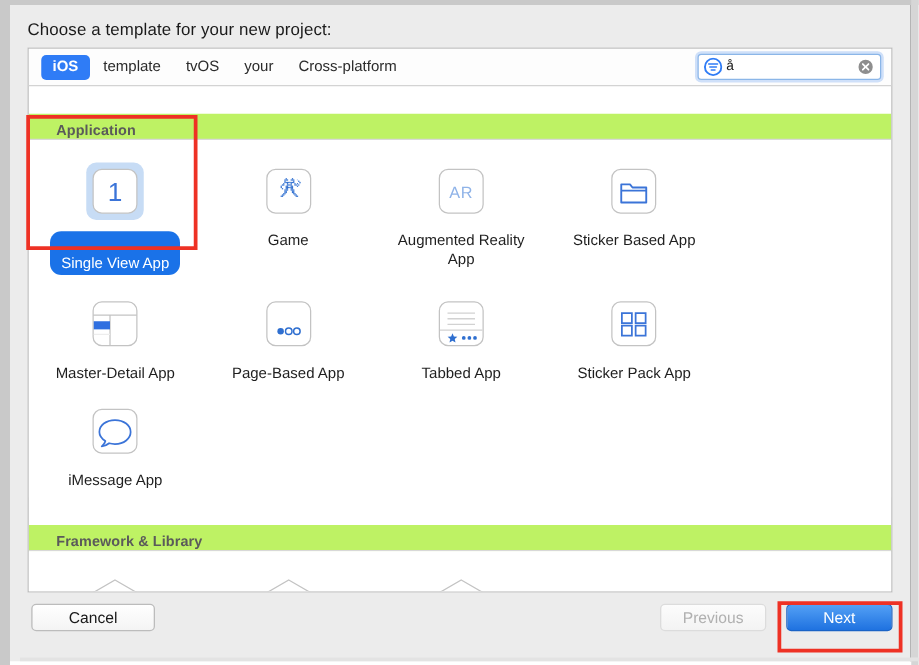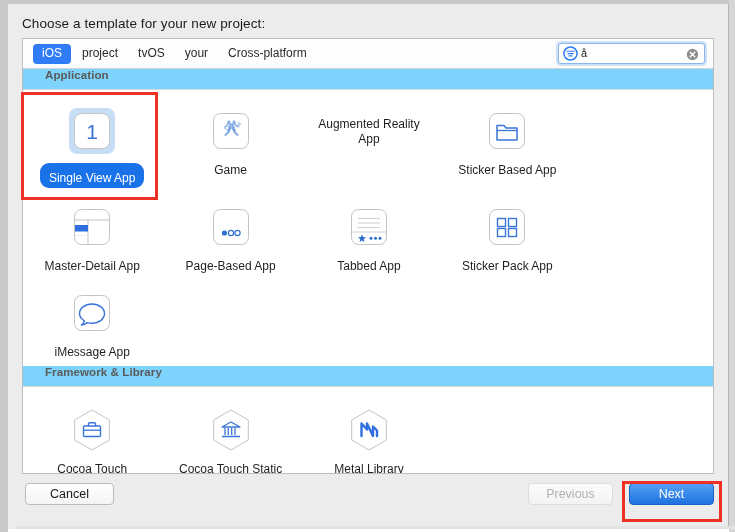--- a/index.html
+++ b/index.html
@@ -97,21 +97,21 @@
     font-size: 12px;
     color: #2b2b2b;
     padding: 2px 9px 3px 9px;
     border-radius: 4px;
     white-space: nowrap;
     line-height: 15px;
   }
   .tab.selected {
     background: #2f7cf6;
     color: #ffffff;
-    font-weight: 400;
+    font-weight: 700;
   }
 
   
   .searchfield {
     position: absolute;
     right: 8px;
     top: 4px;
     width: 147px;
     height: 21px;
     background: #ffffff;
@@ -139,26 +139,27 @@
   }
   .search-clear {
     width: 13px; height: 13px;
     flex: 0 0 13px;
     margin-right: 2px;
   }
 
   
   .section-header {
     height: 21px;
-    background: #7dd3fc;
+    background: #bef264;
     border-bottom: 1px solid #d8d8d8;
     display: flex;
-    align-items: flex-start;
+    align-items: flex-end;
     padding-left: 22px;
     box-sizing: border-box;
+    margin-top: 22px;
   }
   .section-header-label {
     font-size: 11.5px;
     font-weight: bold;
     color: #5a5a5a;
     letter-spacing: 0.1px;
   }
 
   
   .grid {
@@ -192,21 +193,21 @@
     font-size: 12px;
     color: #1f1f1f;
     text-align: center;
     line-height: 15px;
     max-width: 116px;
   }
   .cell-label.selected-label {
     background: #1a72e8;
     color: #ffffff;
     border-radius: 9px;
-    padding: 8px 9px 3px 9px;
+    padding: 18px 9px 3px 9px;
     line-height: 14px;
   }
 
   .grid.row-lib { padding-top: 10px; }
 
   
   .btnbar {
     position: absolute;
     left: 0;
     bottom: 0;
@@ -219,21 +220,21 @@
     border-radius: 4px;
     box-sizing: border-box;
     display: flex;
     align-items: center;
     justify-content: center;
     white-space: nowrap;
   }
   .btn-cancel {
     left: 17px;
     top: 9px;
-    width: 89px;
+    width: 99px;
     height: 22px;
     background: linear-gradient(#ffffff, #f4f4f4);
     border: 1px solid #bcbcbc;
     color: #1a1a1a;
   }
   .btn-previous {
     right: 116px;
     top: 9px;
     width: 85px;
     height: 22px;
@@ -282,21 +283,21 @@
 
   <div id="dialog">
 
     <div class="dialog-title">Choose a template for your new project:</div>
 
     <div id="browser">
 
       <div class="tabstrip">
         <div class="tabs" id="tabs-container">
             <div class="tab selected">iOS</div>
-            <div class="tab">project</div>
+            <div class="tab">template</div>
             <div class="tab">tvOS</div>
             <div class="tab">your</div>
             <div class="tab">Cross-platform</div>
           </div>
 
         <div class="searchfield">
           <span class="search-filter-icon">
             <svg viewBox="0 0 16 16" width="15" height="15">
               <circle cx="8" cy="8" r="7" fill="#ffffff" stroke="#2f7cf6" stroke-width="1.6"></circle>
               <line x1="4.2" y1="5.6" x2="11.8" y2="5.6" stroke="#2f7cf6" stroke-width="1.3" stroke-linecap="round"></line>
@@ -412,20 +413,26 @@
                   <rect x="25.5" y="22.5" width="1" height="1" fill="#2f6fd0"></rect>
                   <rect x="26.5" y="22.5" width="1" height="1" fill="#2f6fd0"></rect>
                   <rect x="26.5" y="9.5" width="0.8" height="0.8" fill="#9cbdf0"></rect>
                   <rect x="28.5" y="12.5" width="0.8" height="0.8" fill="#9cbdf0"></rect>
                 </g>
               </svg>
             </div>
             <div class="cell-label">Game</div>
           </div>
           <div class="cell">
+            <div class="cell-icon">
+              <svg viewBox="0 0 40 40" width="40" height="40">
+                <rect x="2.5" y="2.5" width="35" height="35" rx="7" ry="7" fill="#ffffff" stroke="#c3c3c3" stroke-width="1"></rect>
+                <text x="20" y="25" font-family="Liberation Sans, sans-serif" font-size="13" fill="#8fb3e8" text-anchor="middle" letter-spacing="0.5">AR</text>
+              </svg>
+            </div>
             <div class="cell-label">Augmented Reality App</div>
           </div>
           <div class="cell">
             <div class="cell-icon">
               <svg viewBox="0 0 40 40" width="40" height="40">
                 <rect x="2.5" y="2.5" width="35" height="35" rx="7" ry="7" fill="#ffffff" stroke="#c3c3c3" stroke-width="1"></rect>
                 <path d="M10 14.5 h7 l2 2.5 h11 v12 h-20 z" fill="#ffffff" stroke="#3b74d8" stroke-width="1.5" stroke-linejoin="round"></path>
                 <line x1="10" y1="19.5" x2="30" y2="19.5" stroke="#3b74d8" stroke-width="1.3"></line>
               </svg>
             </div>

